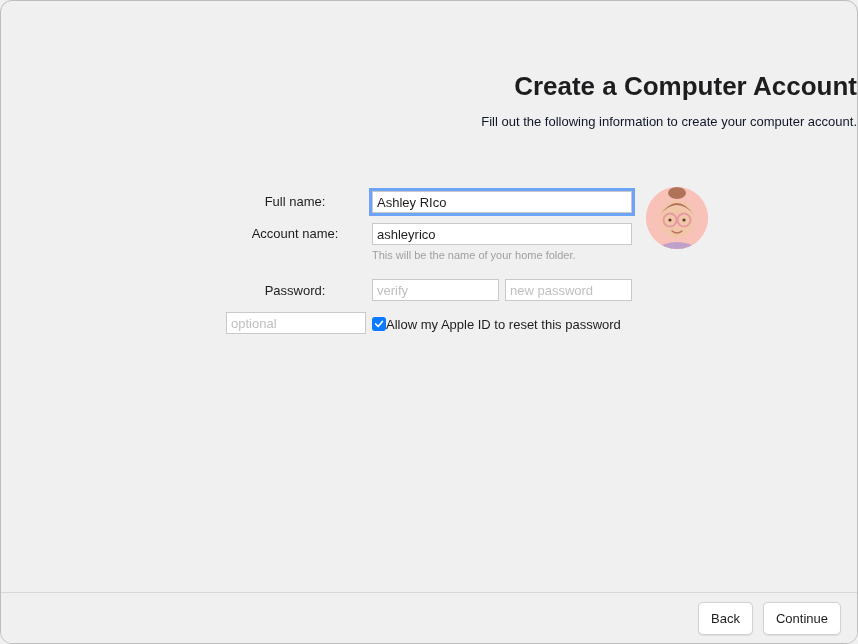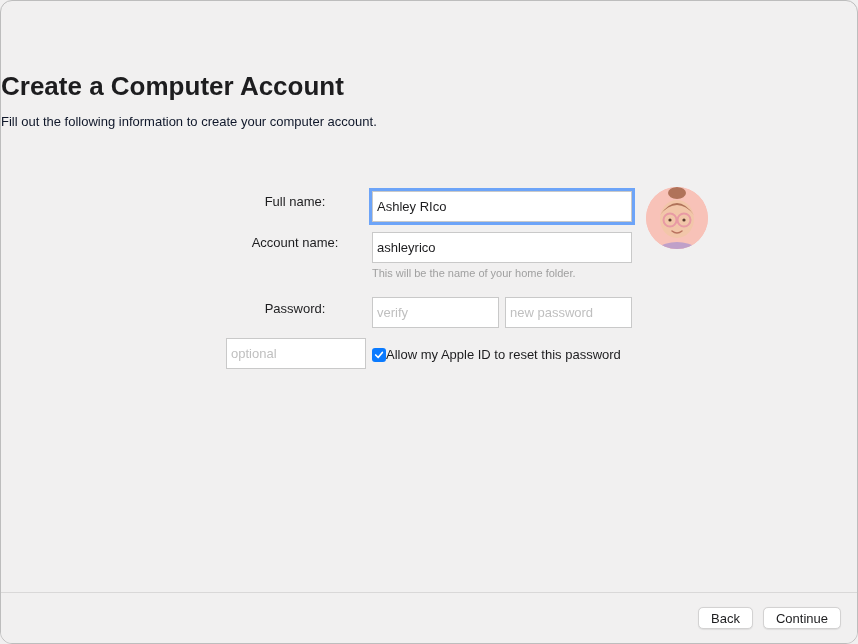--- a/index.html
+++ b/index.html
@@ -8,21 +8,21 @@
     box-sizing:border-box;
     font-family:-apple-system,BlinkMacSystemFont,"Helvetica Neue",Arial,sans-serif;
     background:#f1f0f0;
     border:1px solid #bdbdbd;
     border-radius:12px;
     position:relative;
     overflow:hidden;
     color:#1d1d1f;
   }
   .header{
-    text-align:left;
+    text-align:right;
     margin-top:70px;
   }
   .title{
     font-size:26px;
     font-weight:700;
     margin:0;
   }
   .subtitle{
     font-size:13px;
     margin-top:12px;
@@ -45,21 +45,21 @@
     font-size:13px;
     line-height:22px;
     color:#1d1d1f;
     padding-right:2px;
   }
   .field-wrap{
     display:flex;
     flex-direction:column;
   }
   input[type=text],input[type=password]{
-    height:31px;
+    height:22px;
     box-sizing:border-box;
     border:1px solid #c9c9c9;
     background:#ffffff;
     font-size:13px;
     padding:0 4px;
     outline:none;
     color:#1d1d1f;
   }
   input::placeholder{color:#bfbfbf;}
   .focus-ring{
@@ -106,21 +106,21 @@
     height:50px;
     border-top:1px solid #d9d8d8;
     display:flex;
     align-items:center;
     justify-content:flex-end;
     padding-right:16px;
     gap:10px;
     background:#f1f0f0;
   }
   .btn{
-    height:22px;
+    height:33px;
     padding:0 12px;
     font-size:13px;
     border:1px solid #d3d2d2;
     border-radius:5px;
     background:#ffffff;
     color:#1d1d1f;
     cursor:pointer;
     box-shadow:0 0.5px 1px rgba(0,0,0,0.08);
   }
 </style>

